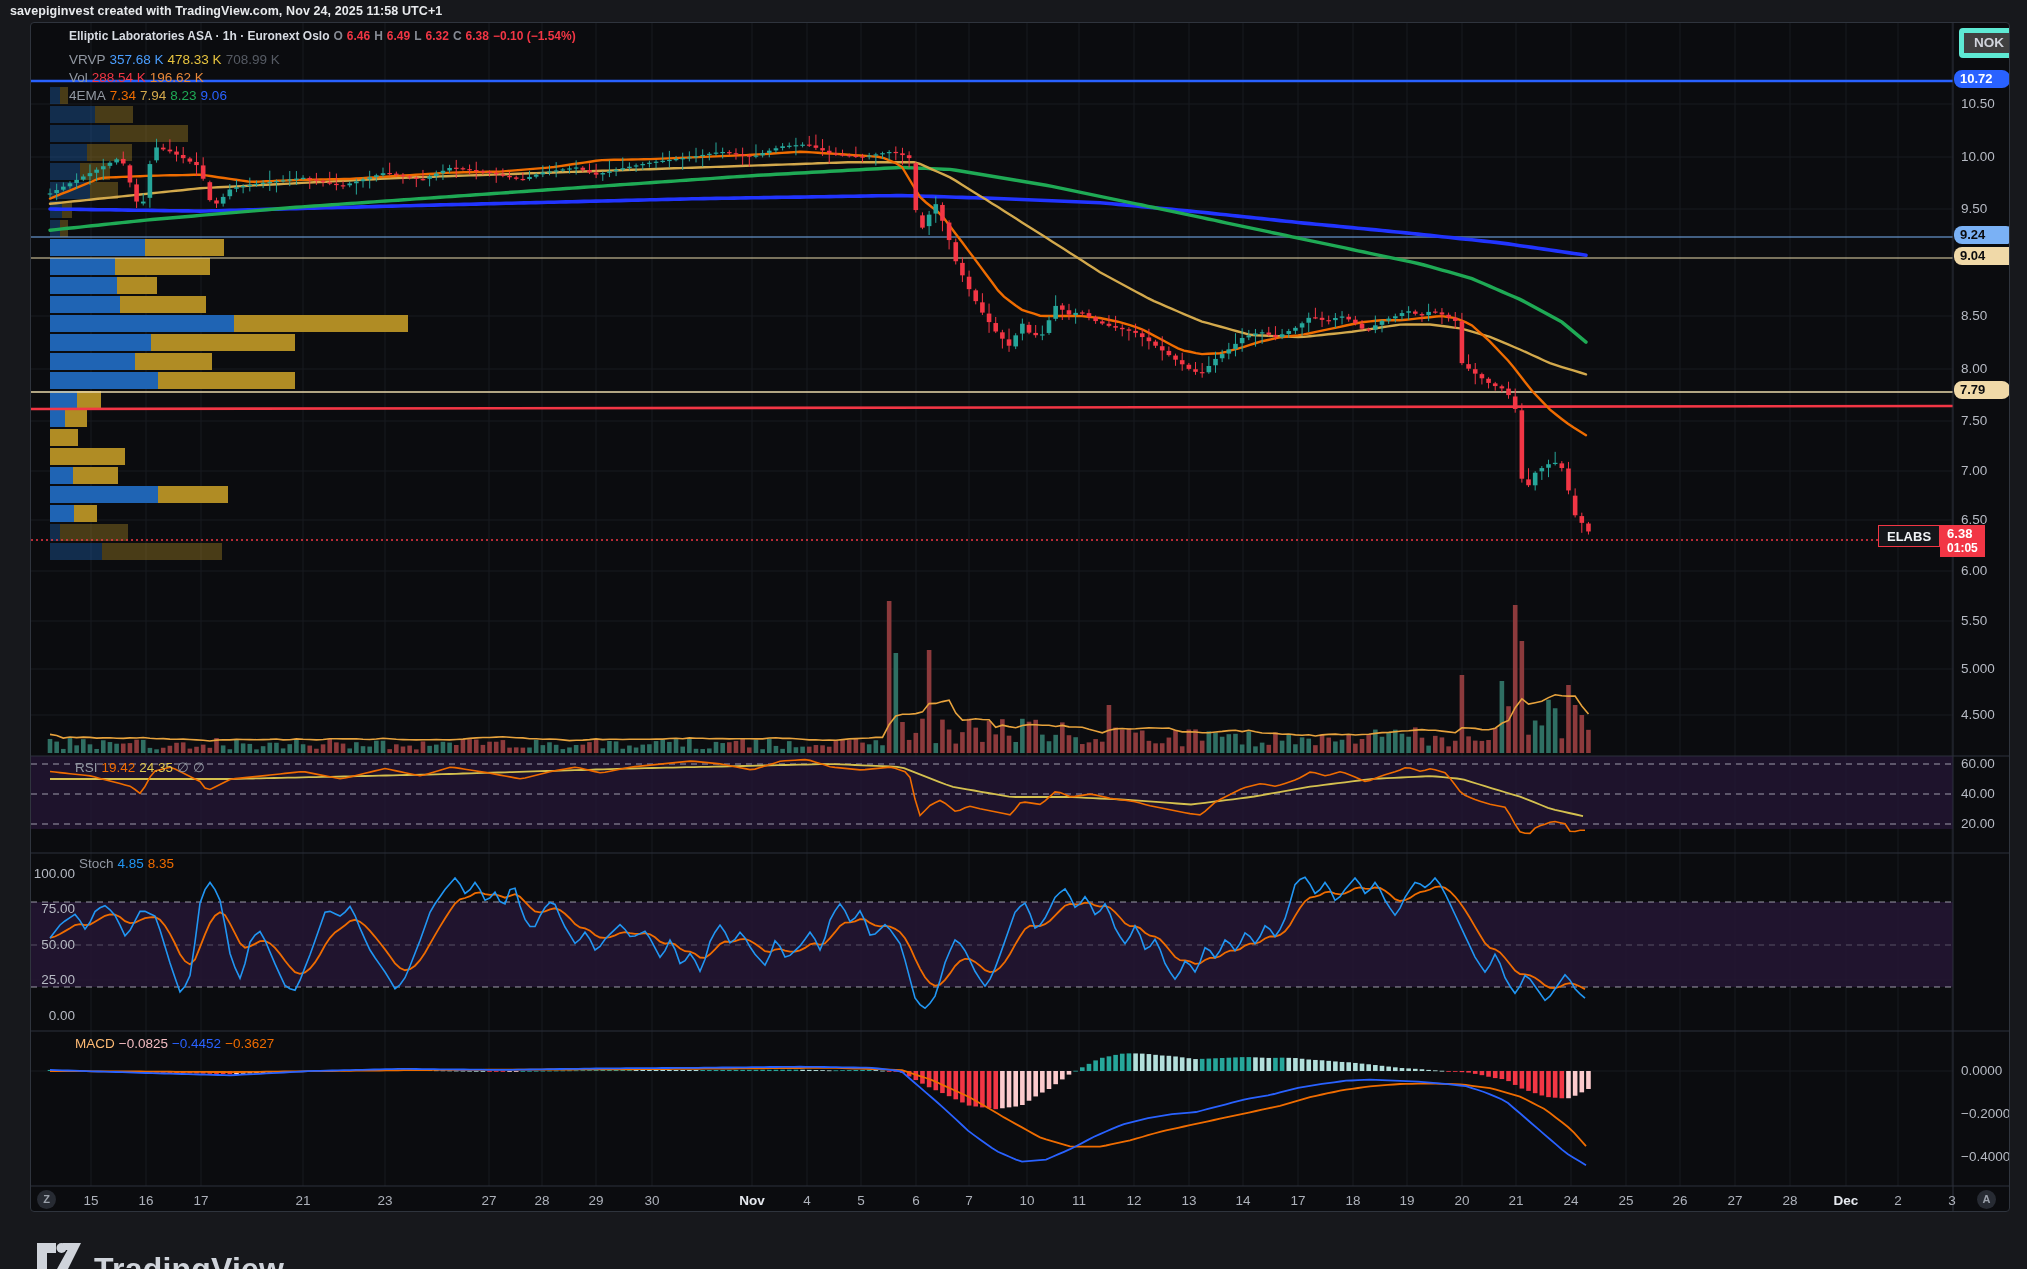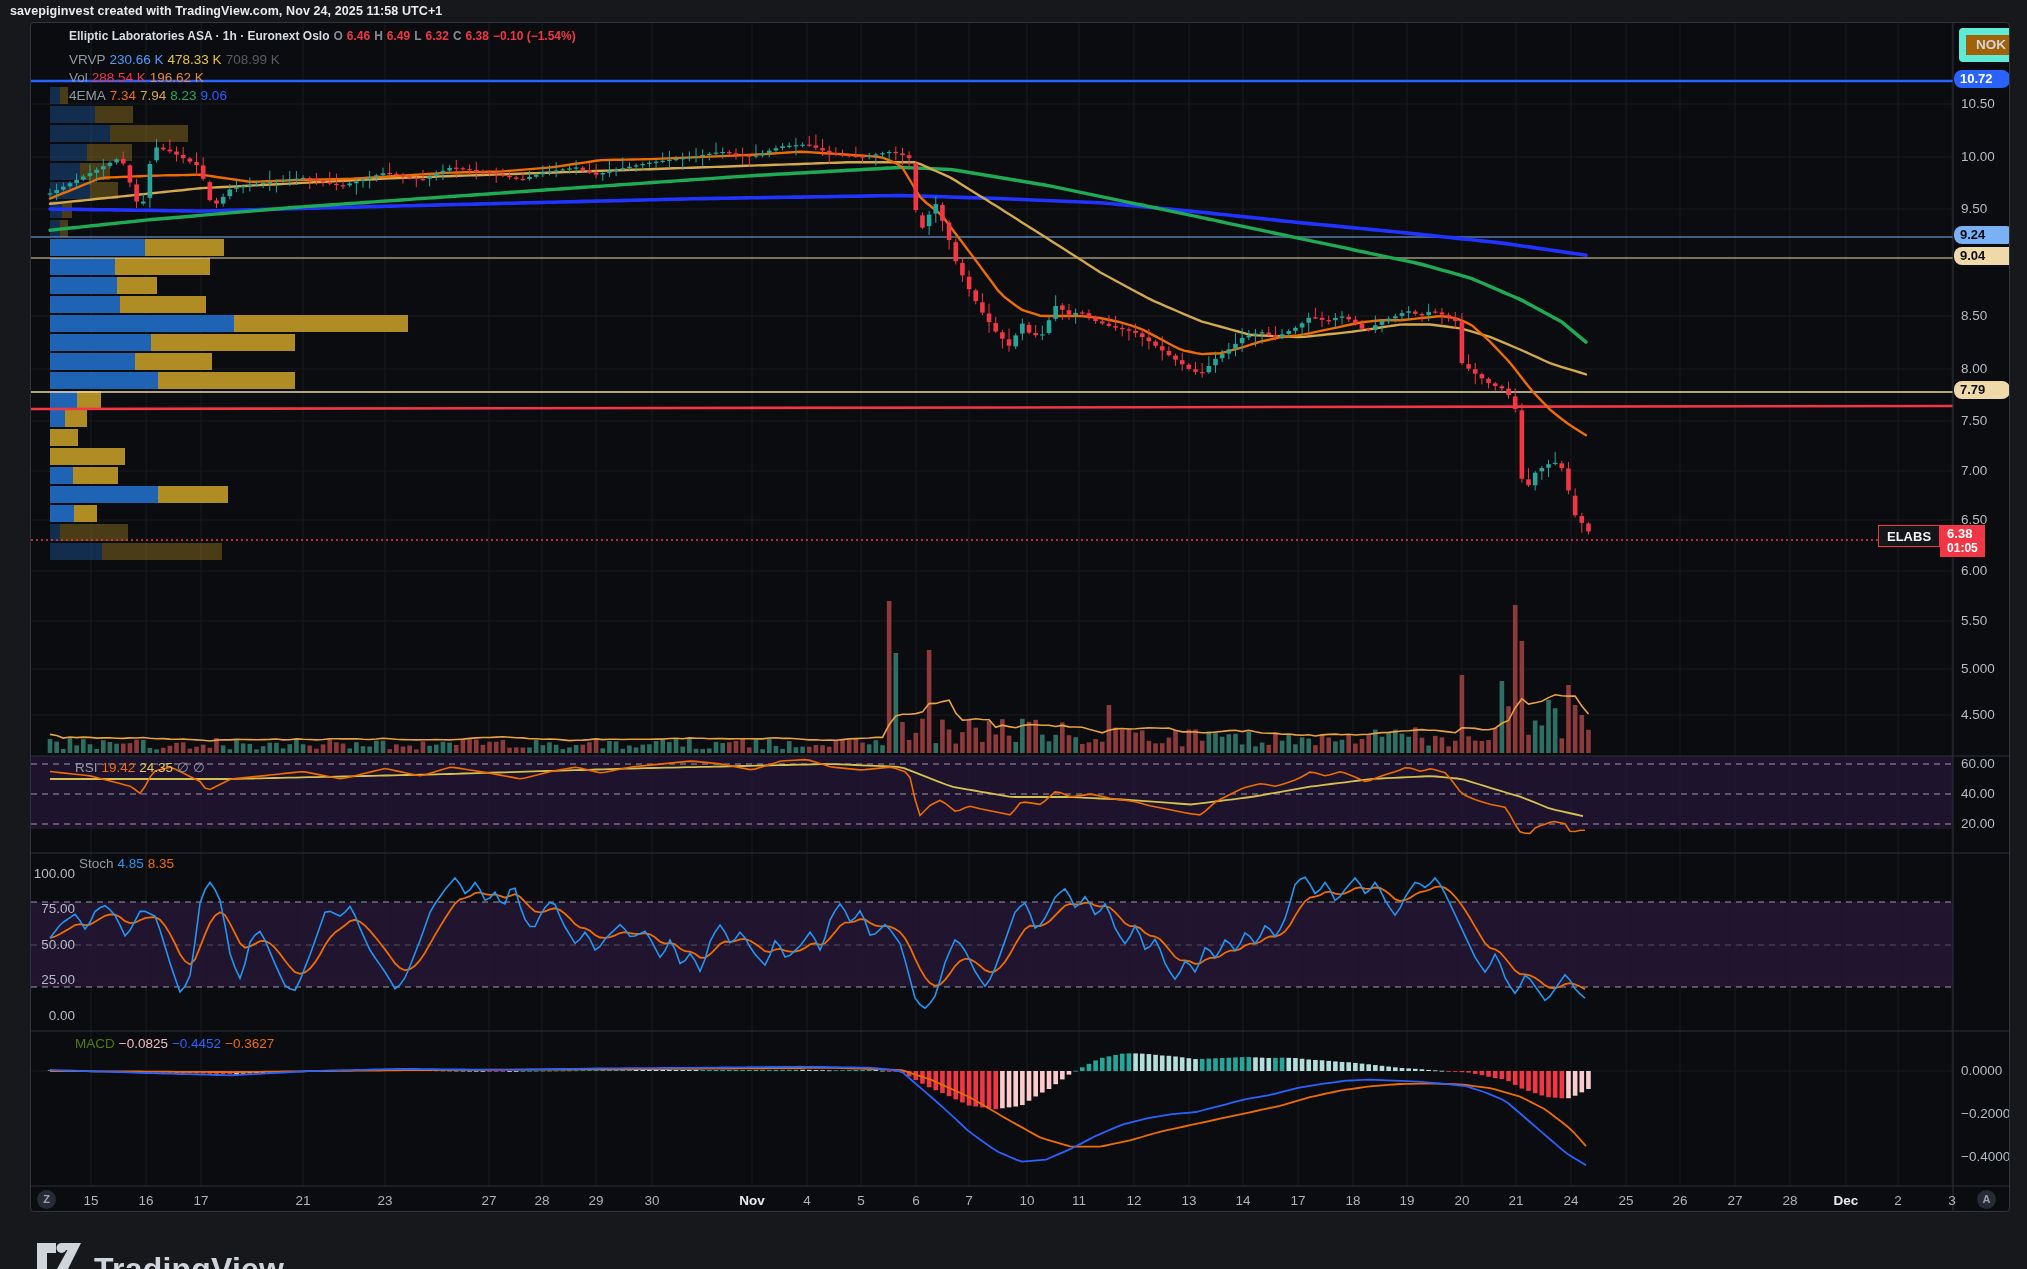--- a/index.html
+++ b/index.html
@@ -5,21 +5,21 @@
   * { margin:0; padding:0; box-sizing:border-box; }
   html,body { width:2027px; height:1269px; background:#1b1d21; font-family:"Liberation Sans",sans-serif; overflow:hidden; }
   #stage { position:relative; width:2027px; height:1269px; background:#17181c;padding-left:17px; }
   #credit { position:absolute; left:10px; top:4px; font-size:12.5px; font-weight:700; color:#e8eaed; letter-spacing:.1px; }
   #chartbox { position:absolute; left:30px; top:22px; width:1980px; height:1190px; background:#0b0c0f; border:1px solid #2f343d; border-radius:4px; overflow:hidden; }
   #chart { position:absolute; left:0; top:0; }
   .legend { position:absolute; font-size:13.5px; white-space:nowrap; z-index:5; }
   .legend span { margin-right:4px; }
   #ttl { font-size:12px; font-weight:700; }
   .axis-badge { position:absolute; z-index:6; font-size:13px; font-weight:700; padding:1px 6px 2px 6px; border-radius:8px; }
-  #nok-btn { position:absolute; z-index:7; border:7px solid #5eead4; color:#d1d4dc; font-size:13.5px; font-weight:700; padding:2px 10px 3px 10px; border-radius:4px; background:#a16207; }
+  #nok-btn { position:absolute; z-index:7; border:5px solid #5eead4; color:#d1d4dc; font-size:13.5px; font-weight:700; padding:2px 10px 3px 10px; border-radius:4px; background:#404040; }
   .circ-btn { position:absolute; z-index:7; width:19px; height:19px; border-radius:50%; background:#272b33; color:#9aa0aa; font-size:11px; font-weight:700; text-align:center; line-height:19px; }
   #elabs-wrap { position:absolute; z-index:6; display:flex; }
   #elabs-name { background:#14161a; border:1px solid #f23645; color:#f1f3f6; font-size:13px; font-weight:700; padding:2px 8px; height:22px; line-height:17px; }
   #elabs-price { background:#f23645; color:#fff; font-size:13px; font-weight:700; padding:1px 7px; text-align:left; line-height:15px; }
   #footer-logo { position:absolute; left:36px; top:1223px; display:flex; align-items:center; gap:12px; }
   #tv-word { color:#cfd3da; font-size:32px; font-weight:700; letter-spacing:.2px;margin-top:28px; }
 </style>
 </head>
 <body>
 <div id="stage">
@@ -1157,26 +1157,26 @@
           <text x="1649" y="1178" fill="#aeb2bb" text-anchor="middle" font-size="13.5" font-family="&quot;Liberation Sans&quot;,sans-serif" font-weight="400" dominant-baseline="middle">26</text>
           <text x="1704" y="1178" fill="#aeb2bb" text-anchor="middle" font-size="13.5" font-family="&quot;Liberation Sans&quot;,sans-serif" font-weight="400" dominant-baseline="middle">27</text>
           <text x="1759" y="1178" fill="#aeb2bb" text-anchor="middle" font-size="13.5" font-family="&quot;Liberation Sans&quot;,sans-serif" font-weight="400" dominant-baseline="middle">28</text>
           <text x="1815" y="1178" fill="#e6e9ef" text-anchor="middle" font-size="13.5" font-family="&quot;Liberation Sans&quot;,sans-serif" font-weight="700" dominant-baseline="middle">Dec</text>
           <text x="1867" y="1178" fill="#aeb2bb" text-anchor="middle" font-size="13.5" font-family="&quot;Liberation Sans&quot;,sans-serif" font-weight="400" dominant-baseline="middle">2</text>
           <text x="1921" y="1178" fill="#aeb2bb" text-anchor="middle" font-size="13.5" font-family="&quot;Liberation Sans&quot;,sans-serif" font-weight="400" dominant-baseline="middle">3</text>
         </g>
       </svg>
 
   <div class="legend" id="ttl" style="left:38px; top:6px;"><span style="color: rgb(216, 220, 227); font-weight: 700;">Elliptic Laboratories ASA · 1h · Euronext Oslo</span><span style="color: rgb(134, 139, 148);">O</span><span style="color: rgb(242, 54, 69);">6.46</span><span style="color: rgb(134, 139, 148);">H</span><span style="color: rgb(242, 54, 69);">6.49</span><span style="color: rgb(134, 139, 148);">L</span><span style="color: rgb(242, 54, 69);">6.32</span><span style="color: rgb(134, 139, 148);">C</span><span style="color: rgb(242, 54, 69);">6.38</span><span style="color: rgb(242, 54, 69);">−0.10 (−1.54%)</span></div>
-  <div class="legend" style="left:38px; top:29px;"><span style="color: rgb(146, 152, 162);">VRVP</span><span style="color: rgb(74, 158, 255);">230.66 K</span><span style="color: rgb(231, 196, 63);">478.33 K</span><span style="color: rgb(86, 91, 100);">708.99 K</span></div>
+  <div class="legend" style="left:38px; top:29px;"><span style="color: rgb(146, 152, 162);">VRVP</span><span style="color: rgb(74, 158, 255);">357.68 K</span><span style="color: rgb(231, 196, 63);">478.33 K</span><span style="color: rgb(86, 91, 100);">708.99 K</span></div>
   <div class="legend" style="left:38px; top:47px;"><span style="color: rgb(146, 152, 162);">Vol</span><span style="color: rgb(242, 54, 69);">288.54 K</span><span style="color: rgb(232, 136, 58);">196.62 K</span></div>
   <div class="legend" style="left:38px; top:65px;"><span style="color: rgb(146, 152, 162);">4EMA</span><span style="color: rgb(239, 108, 0);">7.34</span><span style="color: rgb(211, 169, 76);">7.94</span><span style="color: rgb(31, 170, 85);">8.23</span><span style="color: rgb(41, 98, 255);">9.06</span></div>
   <div class="legend" style="left:44px; top:736px;"><span style="color: rgb(146, 152, 162);">RSI</span><span style="color: rgb(239, 108, 0);">19.42</span><span style="color: rgb(224, 200, 79);">24.35</span><span style="color: rgb(146, 152, 162);">∅</span><span style="color: rgb(146, 152, 162);">∅</span></div>
   <div class="legend" style="left:48px; top:833px;"><span style="color: rgb(146, 152, 162);">Stoch</span><span style="color: rgb(33, 150, 243);">4.85</span><span style="color: rgb(239, 108, 0);">8.35</span></div>
-  <div class="legend" style="left:44px; top:1013px;"><span style="color: #4d7c0f;">MACD</span><span style="color: rgb(243, 188, 193);">−0.0825</span><span style="color: rgb(41, 98, 255);">−0.4452</span><span style="color: rgb(239, 108, 0);">−0.3627</span></div>
+  <div class="legend" style="left:44px; top:1013px;"><span style="color: #fdba74;">MACD</span><span style="color: rgb(243, 188, 193);">−0.0825</span><span style="color: rgb(41, 98, 255);">−0.4452</span><span style="color: rgb(239, 108, 0);">−0.3627</span></div>
 
   <div id="nok-btn" style="left:1928px; top:5px;">NOK</div>
   <div class="axis-badge" id="b1072" style="background: rgb(41, 98, 255); color: rgb(255, 255, 255); left: 1923px; top: 47px; width: 56px; text-align: left;">10.72</div>
   <div class="axis-badge" id="b924" style="background: rgb(122, 177, 245); color: rgb(11, 12, 15); left: 1923px; top: 203px; width: 60px; text-align: left;">9.24</div>
   <div class="axis-badge" id="b904" style="background: rgb(240, 217, 168); color: rgb(11, 12, 15); left: 1923px; top: 224px; width: 68px; text-align: left;">9.04</div>
   <div class="axis-badge" id="b779" style="background: rgb(240, 217, 168); color: rgb(11, 12, 15); left: 1923px; top: 358px; width: 56px; text-align: left;">7.79</div>
   <div id="elabs-wrap" style="left: 1847px; top: 502px;">
     <div id="elabs-name">ELABS</div>
     <div id="elabs-price">
       <div>6.38</div>

